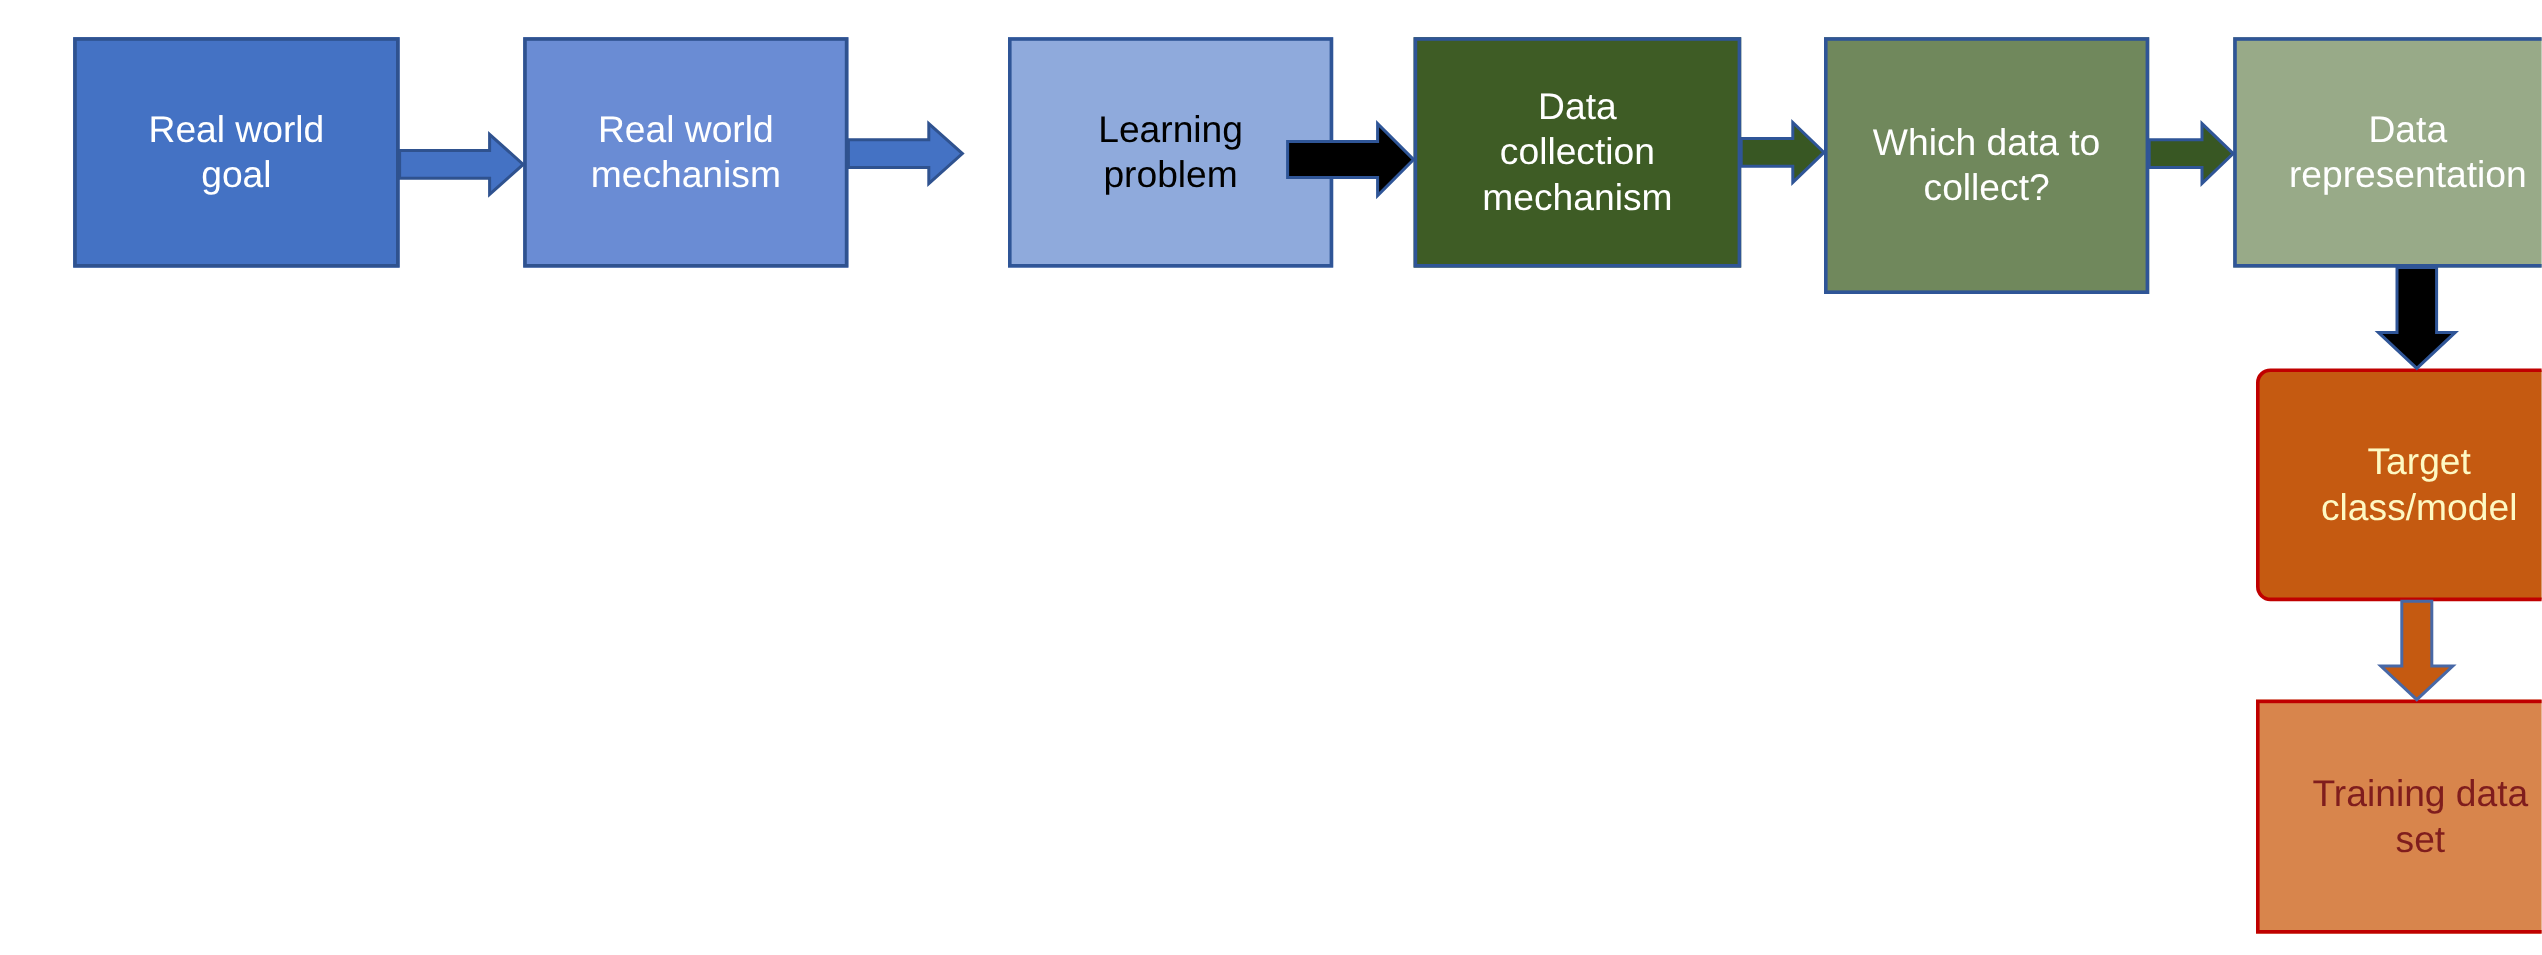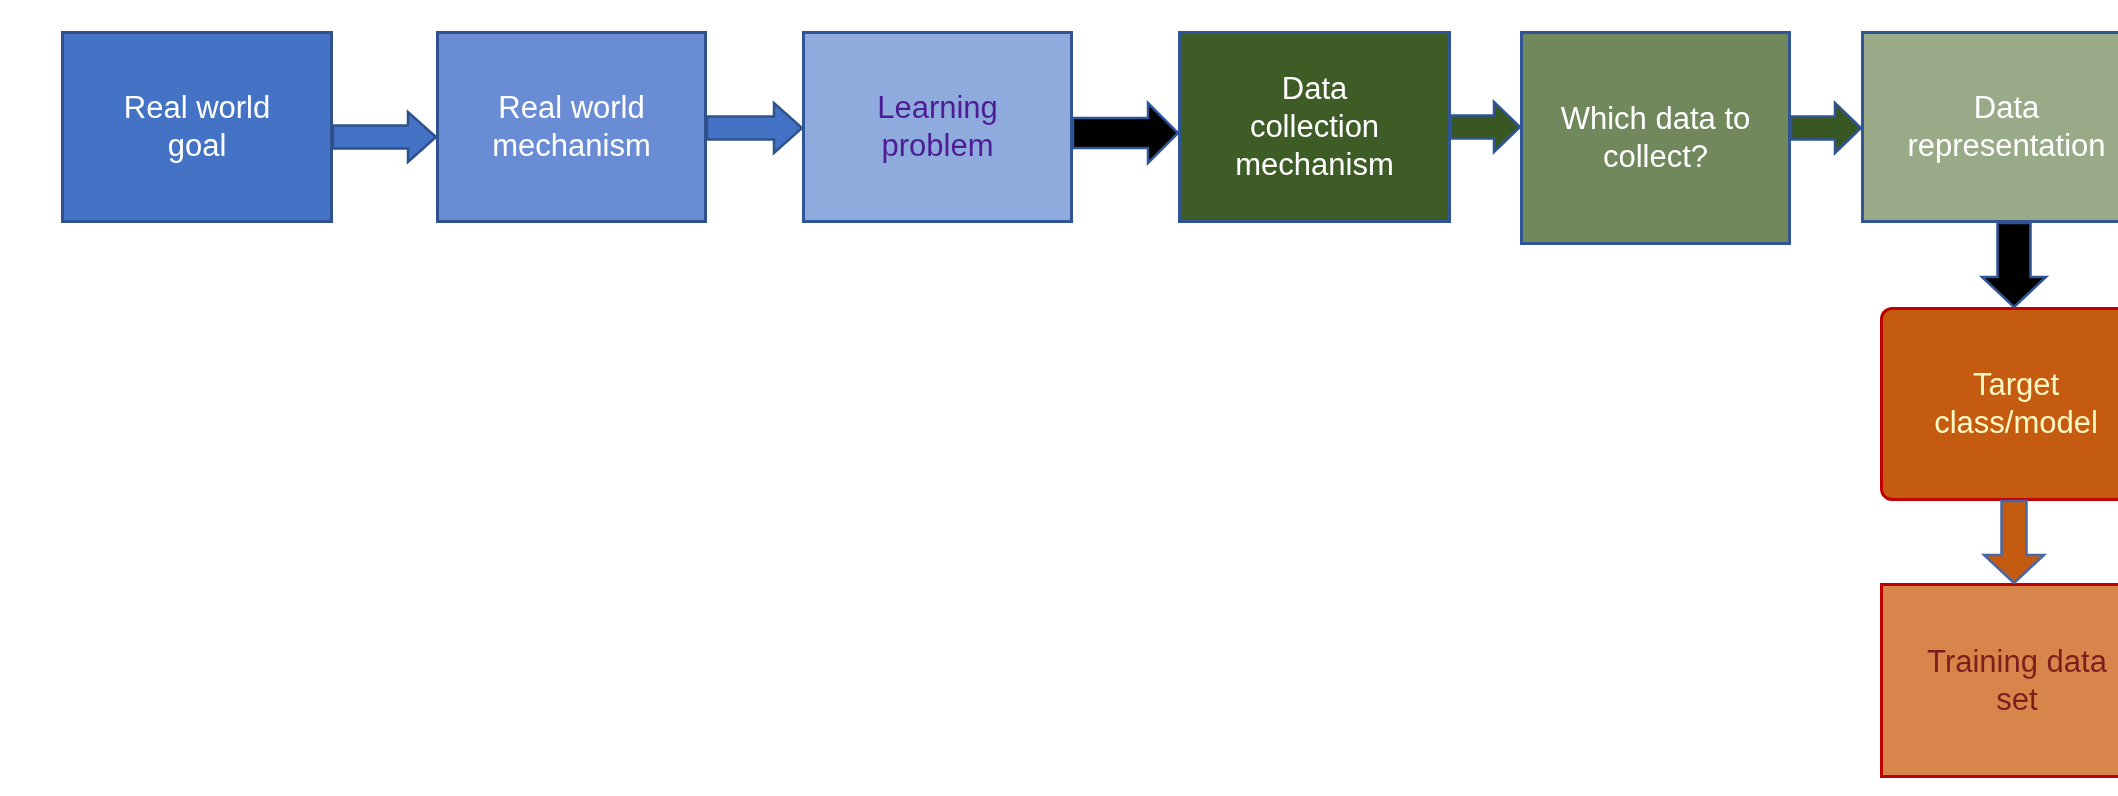--- a/index.html
+++ b/index.html
@@ -41,21 +41,21 @@
 
 <div id="canvas" style="width: 2118px; height: 796px; background: rgb(255, 255, 255);">
     <div class="node" style="left: 13px; top: 31px; width: 272px; height: 192px; background: rgb(68, 114, 196); border-color: rgb(47, 82, 143); color: rgb(255, 255, 255);">
       <span>Real world
 goal</span>
     </div>
     <div class="node" style="left: 388px; top: 31px; width: 271px; height: 192px; background: rgb(106, 140, 212); border-color: rgb(47, 82, 143); color: rgb(255, 255, 255);">
       <span>Real world
 mechanism</span>
     </div>
-    <div class="node" style="left: 754px; top: 31px; width: 271px; height: 192px; background: rgb(143, 170, 220); border-color: rgb(47, 85, 151); color: #4c1d95;">
+    <div class="node" style="left: 792px; top: 31px; width: 271px; height: 192px; background: rgb(143, 170, 220); border-color: rgb(47, 85, 151); color: #000000;">
       <span>Learning
 problem</span>
     </div>
     <div class="node" style="left: 1130px; top: 31px; width: 273px; height: 192px; background: rgb(62, 92, 37); border-color: rgb(47, 85, 151); color: rgb(255, 255, 255);">
       <span>Data
 collection
 mechanism</span>
     </div>
     <div class="node" style="left: 1472px; top: 31px; width: 271px; height: 214px; background: rgb(112, 136, 92); border-color: rgb(47, 85, 151); color: rgb(255, 255, 255);">
       <span>Which data to

